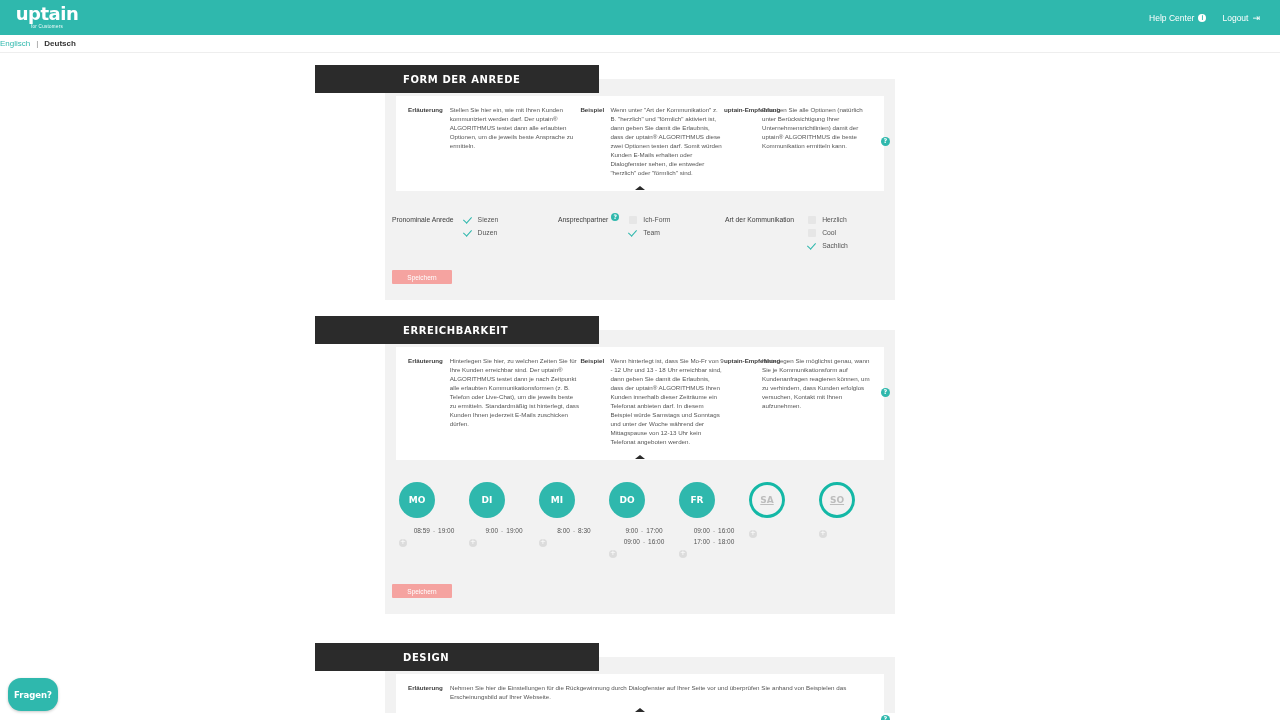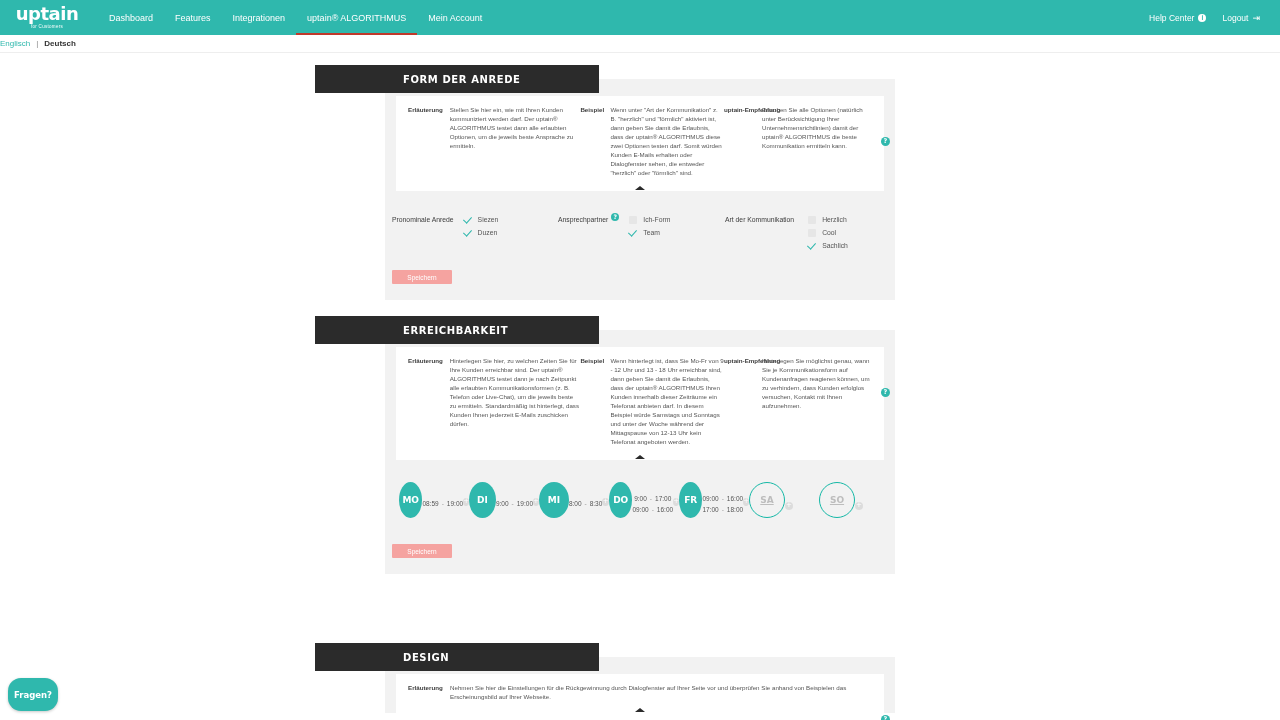--- a/index.html
+++ b/index.html
@@ -136,29 +136,29 @@
   .save-wrap { padding: 18px 0 16px 7px; }
   .save-btn {
     width: 60px; height: 14px; background: #f5a3a0; color: #ffffff;
     font-size: 6.5px; display: flex; align-items: center; justify-content: center;
     border: none; cursor: pointer; border-radius: 1px;
     font-family: "Liberation Sans", sans-serif;
   }
 
   
   .days { display: flex; padding: 22px 0 0 14px; }
-  .day-col { width: 70px; display: flex; flex-direction: row; align-items: center; }
+  .day-col { width: 70px; display: flex; flex-direction: column; }
   .day-circle {
     width: 36px; height: 36px; border-radius: 50%; background: #2fb8ad;
     color: #ffffff; font-size: 9px; font-weight: bold; cursor: pointer;
     display: flex; align-items: center; justify-content: center;
     font-family: "DejaVu Sans", sans-serif;
   }
   .day-circle.off {
-    background: transparent; border: 1px solid #14b8a6; color: #bdbdbd; text-decoration: underline;
+    background: transparent; border: 3px solid #14b8a6; color: #bdbdbd; text-decoration: underline;
   }
   .times { margin-top: 7px; text-align: center; }
   .time-row {
     font-size: 6.5px; color: #555555; line-height: 11px; white-space: nowrap;
     cursor: pointer;
   }
   .time-row .sep { color: #999; margin: 0 3px; }
   .plus {
     width: 8px; height: 8px; border-radius: 50%; background: #dcdcdc;
     color: #ffffff; font-size: 7px; line-height: 7.5px; text-align: center;
@@ -176,27 +176,20 @@
     font-family: "DejaVu Sans", sans-serif;
   }
 </style>
 </head>
 <body>
 
 <div class="topnav">
   <div class="logo-wrap">
     <div class="logo-text">uptain</div>
     <div class="logo-sub">for Customers</div>
-  </div>
-  <div class="nav-links">
-    <div class="nav-link">Dashboard</div>
-    <div class="nav-link">Features</div>
-    <div class="nav-link">Integrationen</div>
-    <div class="nav-link active">uptain® ALGORITHMUS</div>
-    <div class="nav-link">Mein Account</div>
   </div>
   <div class="nav-right">
     <div class="nav-link">
       <span>Help Center</span>
       <span class="circle-i">i</span>
     </div>
     <div class="nav-link">
       <span>Logout</span>
       <span class="logout-icon">⇥</span>
     </div>

